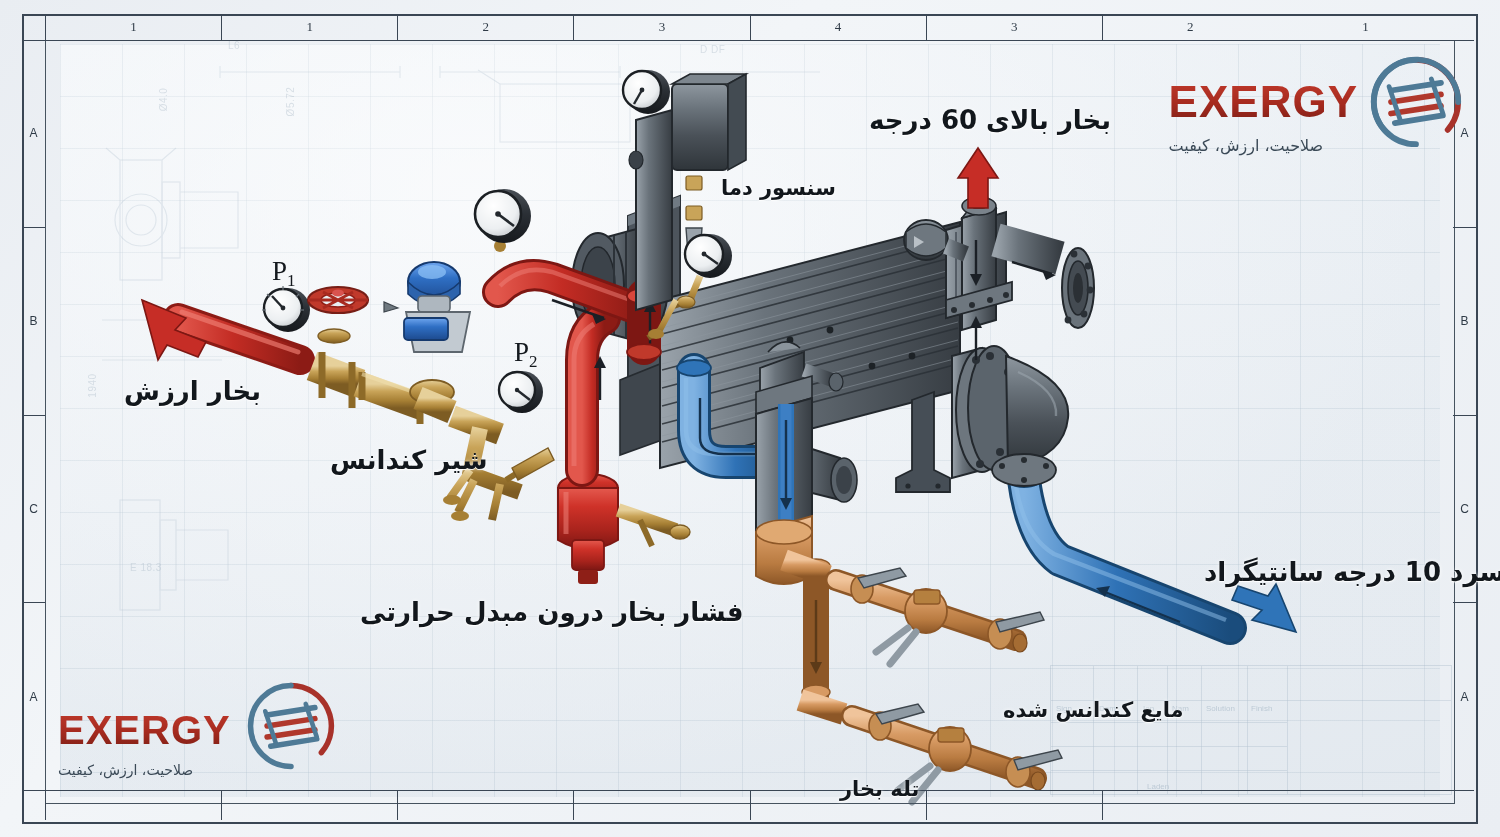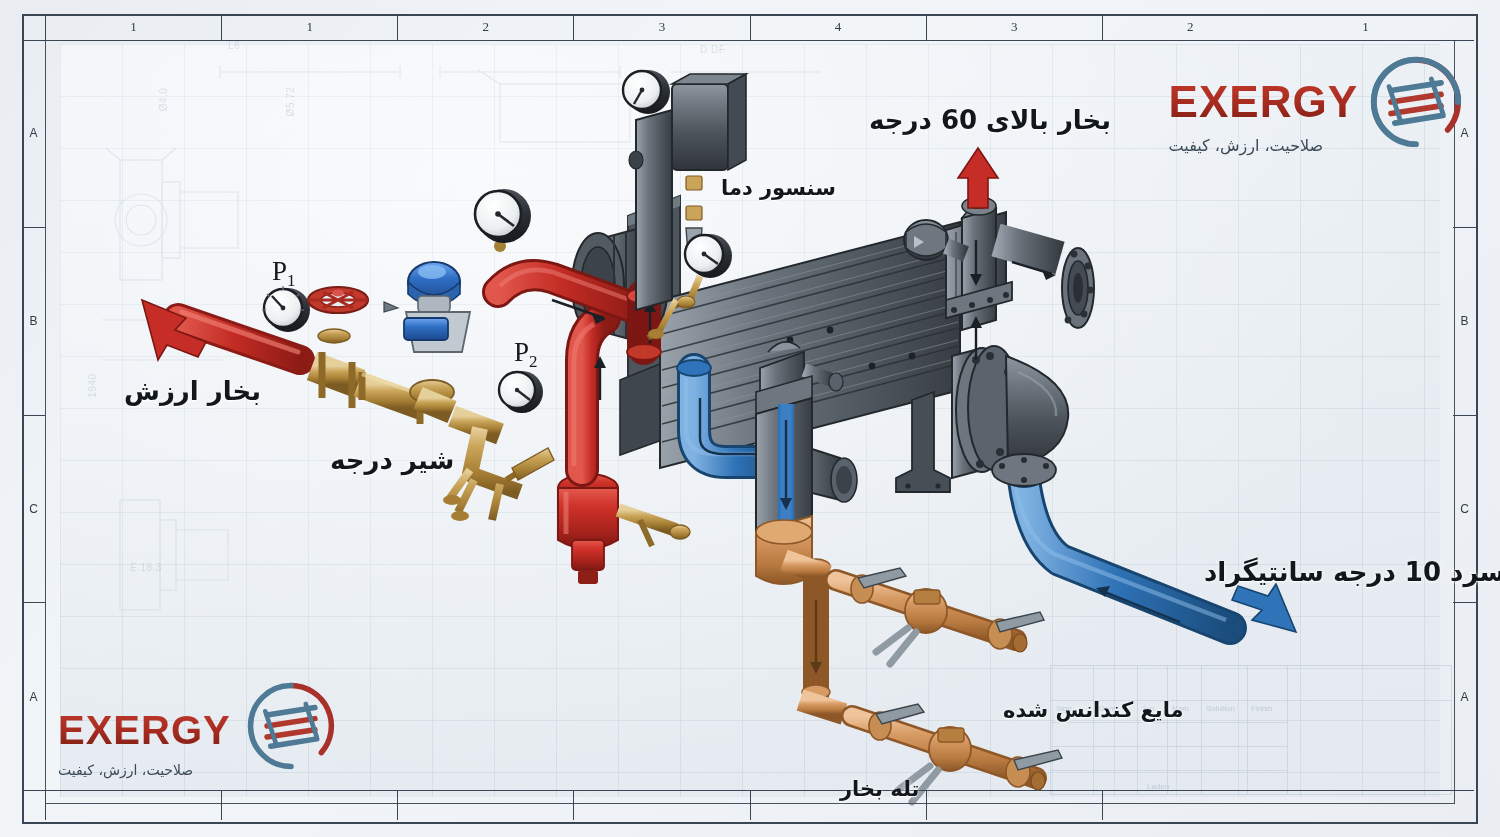--- a/index.html
+++ b/index.html
@@ -634,26 +634,27 @@
       </svg>
     </div>
     <div>
       <div class="logo-word">EXERGY</div>
       <div class="logo-tag">صلاحیت، ارزش، کیفیت</div>
     </div>
   </div>
 
   <div class="lbl lbl-22" style="left:124px;top:376px;">بخار ارزش</div>
 
-  <div class="lbl lbl-22" style="left:330px;top:445px;">شیر درجه</div>
+  <div class="lbl lbl-22" style="left:330px;top:445px;">شیر کندانس</div>
 
   <div class="lbl lbl-21" style="left:712px;top:176px;margin-left:9px;">سنسور دما</div>
 
   <div class="lbl lbl-22" style="left:869px;top:105px;">بخار بالای 60 درجه</div>
 
+  <div class="lbl lbl-22" style="left:360px;top:597px;">فشار بخار درون مبدل حرارتی</div>
 
   <div class="lbl lbl-22" style="left:1160px;top:557px;margin-left:44px;">آب سرد 10 درجه سانتیگراد</div>
 
   <div class="lbl lbl-21" style="left:1003px;top:698px;">مایع کندانس شده</div>
 
   <div class="lbl lbl-21" style="left:840px;top:777px;">تله بخار</div>
 
   <div class="plabel" style="left:272px;top:256px;">
     <span>P</span><sub>1</sub>
   </div>

